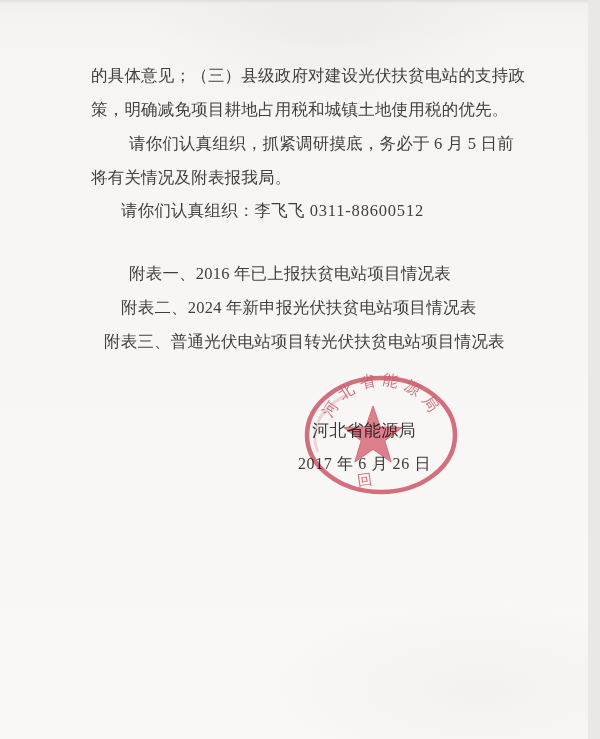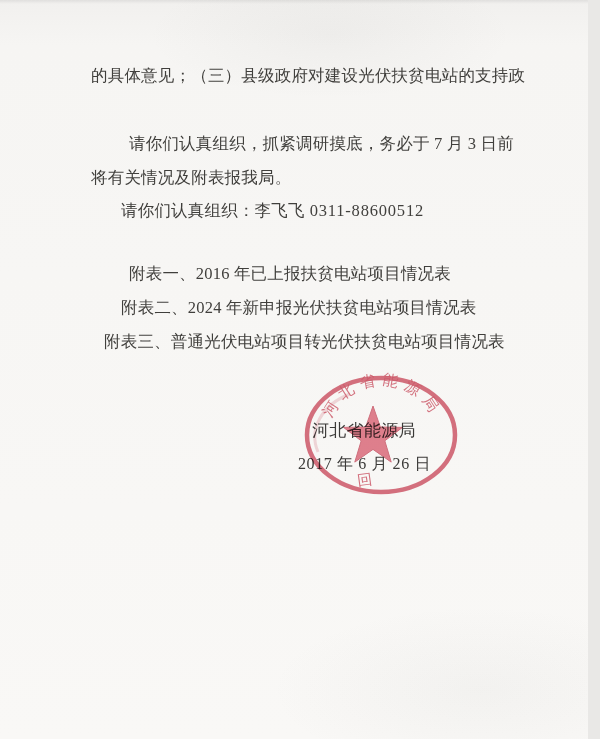--- a/index.html
+++ b/index.html
@@ -32,21 +32,22 @@
     mix-blend-mode:multiply;
   }
   .seal text{font-family:"Liberation Serif","DejaVu Serif",serif;}
 </style>
 </head>
 <body>
 
 <div class="page">
 
   <div class="tline" style="left:91px;top:65px;">的具体意见；（三）县级政府对建设光伏扶贫电站的支持政</div>
-  <div class="tline" style="left:129px;top:133px;">请你们认真组织，抓紧调研摸底，务必于 7 月 3 日前</div>
+  <div class="tline" style="left:91px;top:99px;">策，明确减免项目耕地占用税和城镇土地使用税的优先。</div>
+  <div class="tline" style="left:129px;top:133px;">请你们认真组织，抓紧调研摸底，务必于 6 月 5 日前</div>
   <div class="tline" style="left:91px;top:167px;">将有关情况及附表报我局。</div>
 
   <div class="tline" style="left:121px;top:200px;">
     <span>请你们认真组织：李飞飞</span><span class="phone">0311-88600512</span>
   </div>
 
   <div class="tline" style="left:121px;top:263px;margin-left:8px;">附表一、2016 年已上报扶贫电站项目情况表</div>
   <div class="tline" style="left:121px;top:297px;">附表二、2024 年新申报光伏扶贫电站项目情况表</div>
   <div class="tline" style="left:104px;top:331px;">附表三、普通光伏电站项目转光伏扶贫电站项目情况表</div>
 

